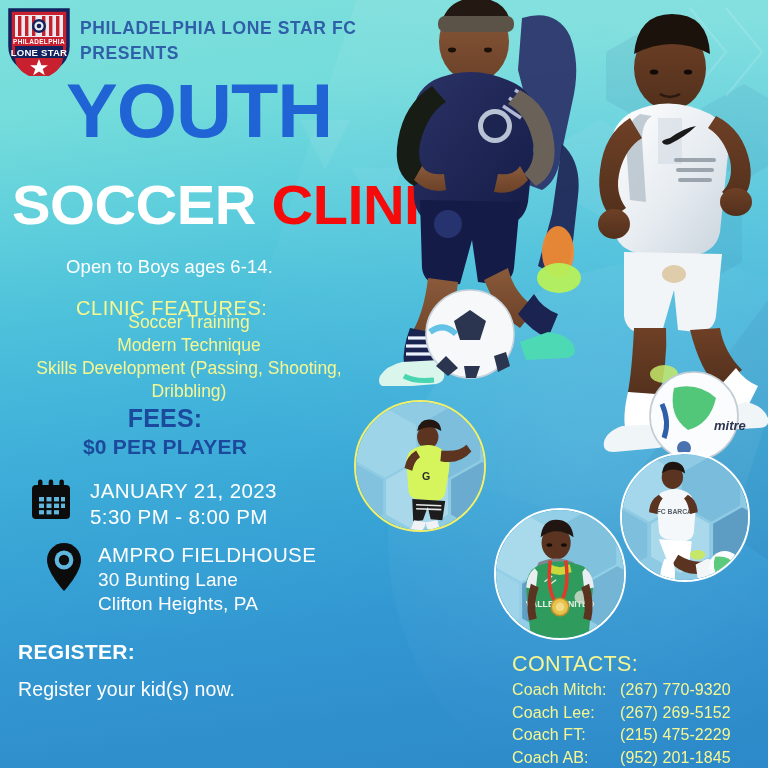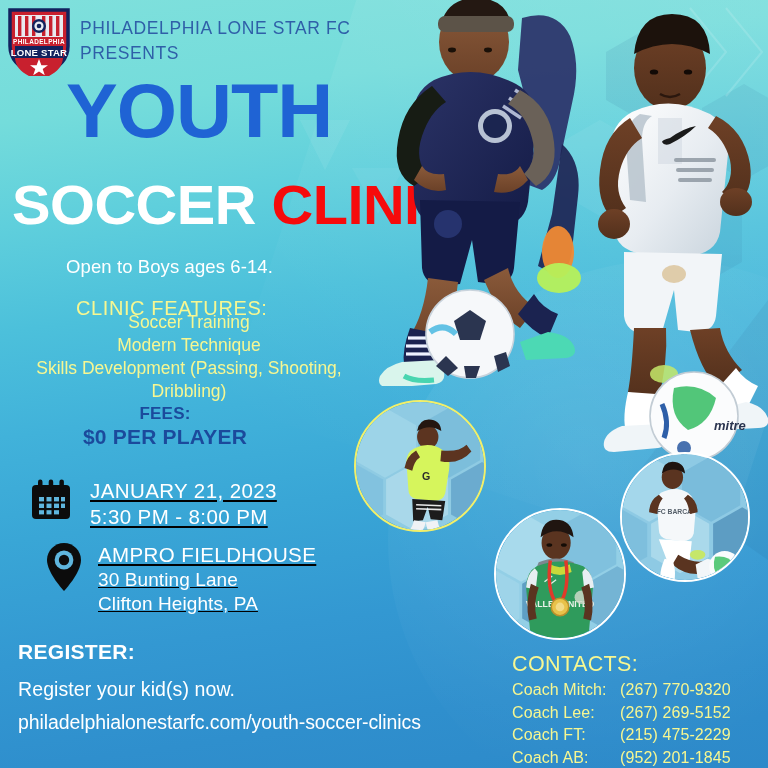--- a/index.html
+++ b/index.html
@@ -55,21 +55,21 @@
     position:absolute; left:6px; top:4px;
     width:66px; height:72px;
   }
 
   
   .presents {
     position:absolute; left:80px; top:16px;
     width:330px;
     color:#2f5fa8;
     font-size:17.5px;
-    font-weight:400;
+    font-weight:700;
     letter-spacing:.6px;
     line-height:1.42;
   }
 
   
   .headline-youth {
     position:absolute; left:66px; top:76px;
     font-family:"Liberation Sans Narrow","Liberation Sans", sans-serif;
     font-size:76px;
     font-weight:700;
@@ -120,30 +120,29 @@
   }
 
   .fees {
     position:absolute; left:0; top:403px;
     width:330px;
     text-align:center;
     color:#1b4a9c;
     font-weight:700;
     line-height:1.25;
   }
-  .fees .f-title { font-size:17px; letter-spacing:.2px; }
+  .fees .f-title { font-size:25px; letter-spacing:.2px; }
   .fees .f-amt   { font-size:21px; letter-spacing:.2px; }
 
   
   .info-row {
     position:absolute;
     display:flex;
     align-items:flex-start;
     gap:16px;
-    text-decoration:underline;
   }
   #row-date { left:28px; top:478px; }
   #row-loc  { left:40px; top:542px; }
 
   .ico { flex:0 0 auto; }
 
   .info-text { color:#ffffff; line-height:1.26; }
   .info-strong {
     font-size:20.5px;
     font-weight:400;
@@ -592,21 +591,20 @@
         <path d="M88 108 q14 2 18 12 q2 8 -8 8 l-20 0 l-2 -14 Z" fill="#f2f6f9"></path>
         <circle cx="106" cy="116" r="16" fill="#fafcfd"></circle>
         <path d="M96 106 q14 -2 20 8 q-4 12 -16 14 q-8 -10 -4 -22 Z" fill="#49c46e" opacity=".9"></path>
       </g>
     </svg>
   </div>
 
   <div class="register">
     <div class="r-title">REGISTER:</div>
     <div class="r-line">Register your kid(s) now.</div>
-    <div class="r-url">philadelphialonestarfc.com/youth-soccer-clinics</div>
   </div>
 
   <div class="contacts">
     <div class="c-title">CONTACTS:</div>
     <div class="c-row">
       <span class="c-name">Coach Mitch:</span>
       <span class="c-num">(267) 770-9320</span>
     </div>
     <div class="c-row">
       <span class="c-name">Coach Lee:</span>

